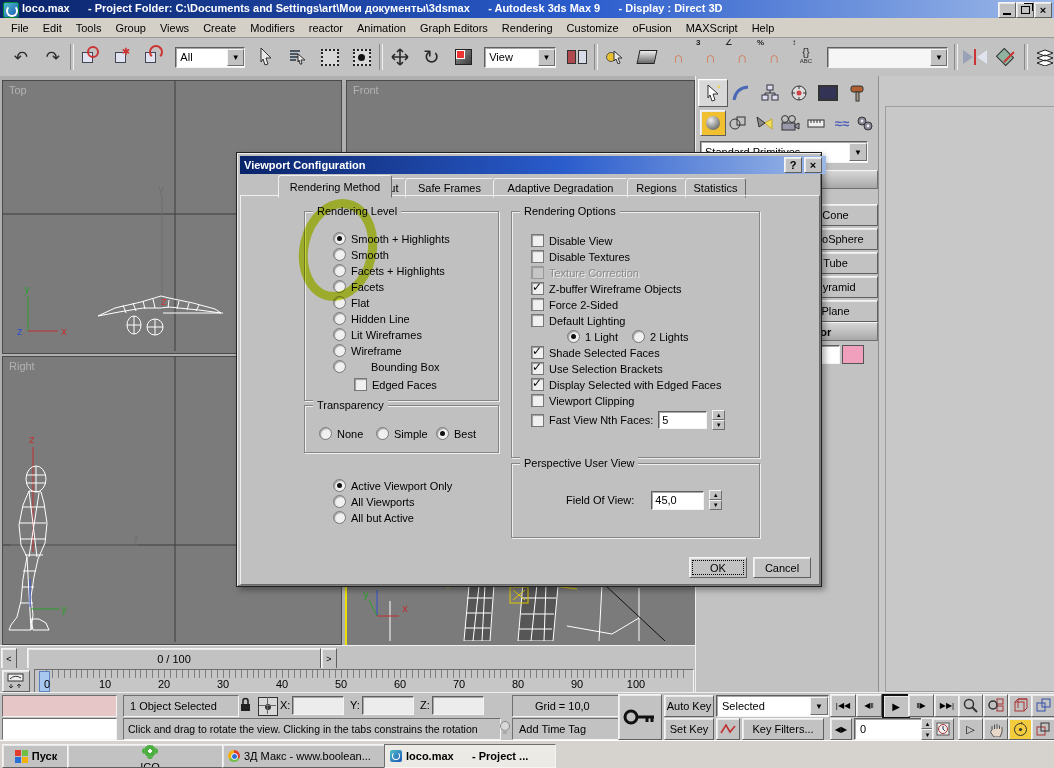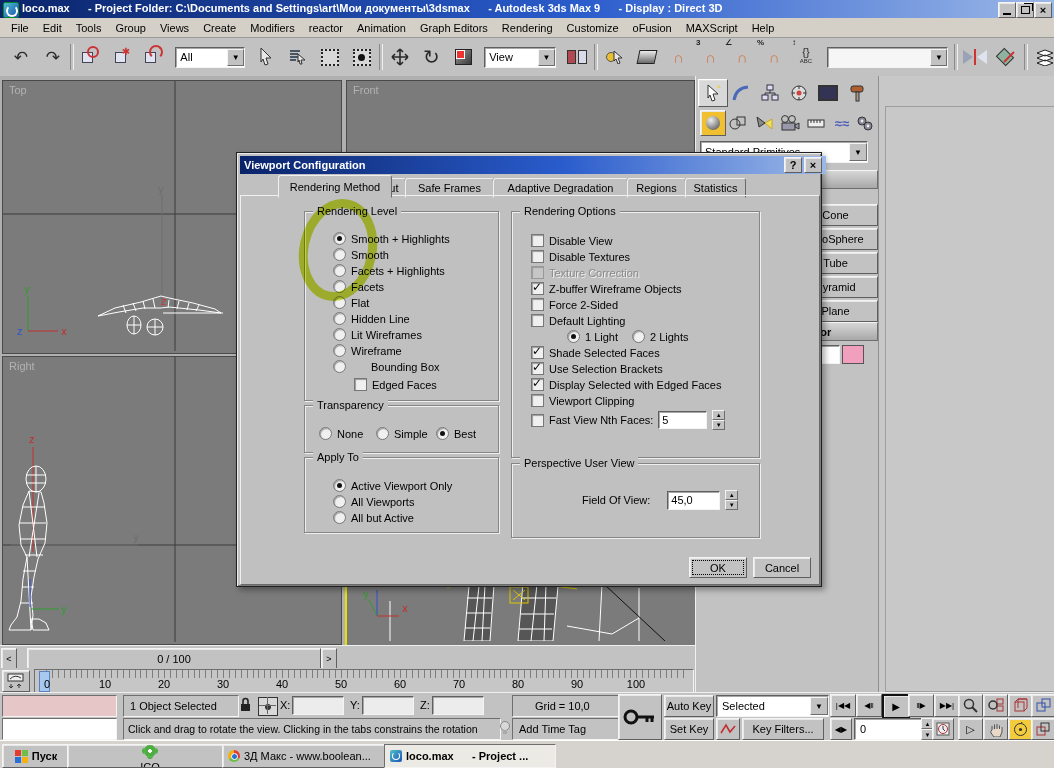--- a/index.html
+++ b/index.html
@@ -657,23 +657,20 @@
       </div>
     <div class="row" style="left:139px;top:274px;">
         <span class="radio"></span>
         <span>Simple</span>
       </div>
     <div class="row" style="left:199px;top:274px;">
         <span class="radio sel"></span>
         <span>Best</span>
       </div>
 
-    <div class="abs group" style="left:67px;top:304px;width:193px;height:74px;">
-      <span class="legend">Apply To</span>
-    </div>
     <div class="row" style="left:96px;top:326px;align-items:center;">
         <span class="radio sel"></span>
         <span>Active Viewport Only</span>
       </div>
     <div class="row" style="left:96px;top:342px;">
         <span class="radio"></span>
         <span>All Viewports</span>
       </div>
     <div class="row" style="left:96px;top:358px;">
         <span class="radio"></span>
@@ -739,21 +736,21 @@
         </span>
       <span style="display:flex;flex-direction:column;width:13px;">
         <span class="ddbtn" style="height:8px;font-size:6px;">▲</span>
         <span class="ddbtn" style="height:8px;font-size:6px;">▼</span>
       </span>
     </div>
 
     <div class="abs group" style="left:274px;top:310px;width:247px;height:73px;">
       <span class="legend">Perspective User View</span>
     </div>
-    <div class="row" style="left:329px;top:337px;margin-left:16px;">
+    <div class="row" style="left:329px;top:337px;">
       <span>Field Of View:</span>
       <span class="field flex" style="width:48px;height:17px;background:#fff;padding-left:3px;margin-left:12px;">
           <span>45,0</span>
         </span>
       <span style="display:flex;flex-direction:column;width:13px;">
         <span class="ddbtn" style="height:8px;font-size:6px;">▲</span>
         <span class="ddbtn" style="height:8px;font-size:6px;">▼</span>
       </span>
     </div>
 

